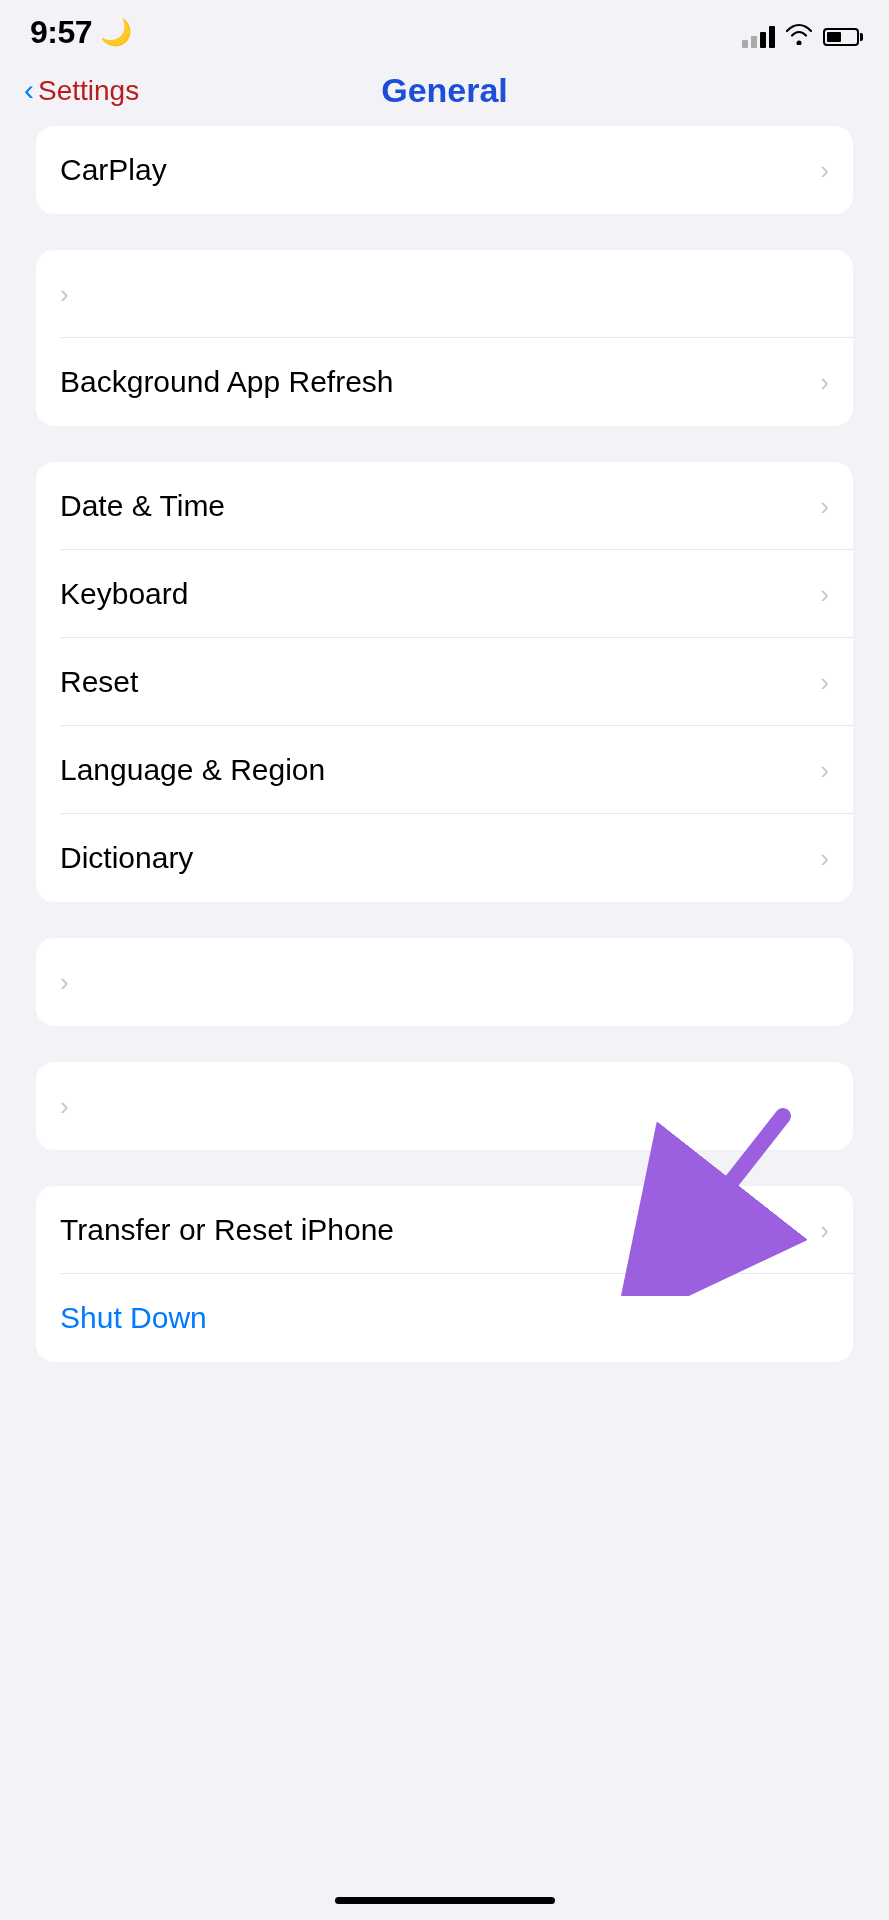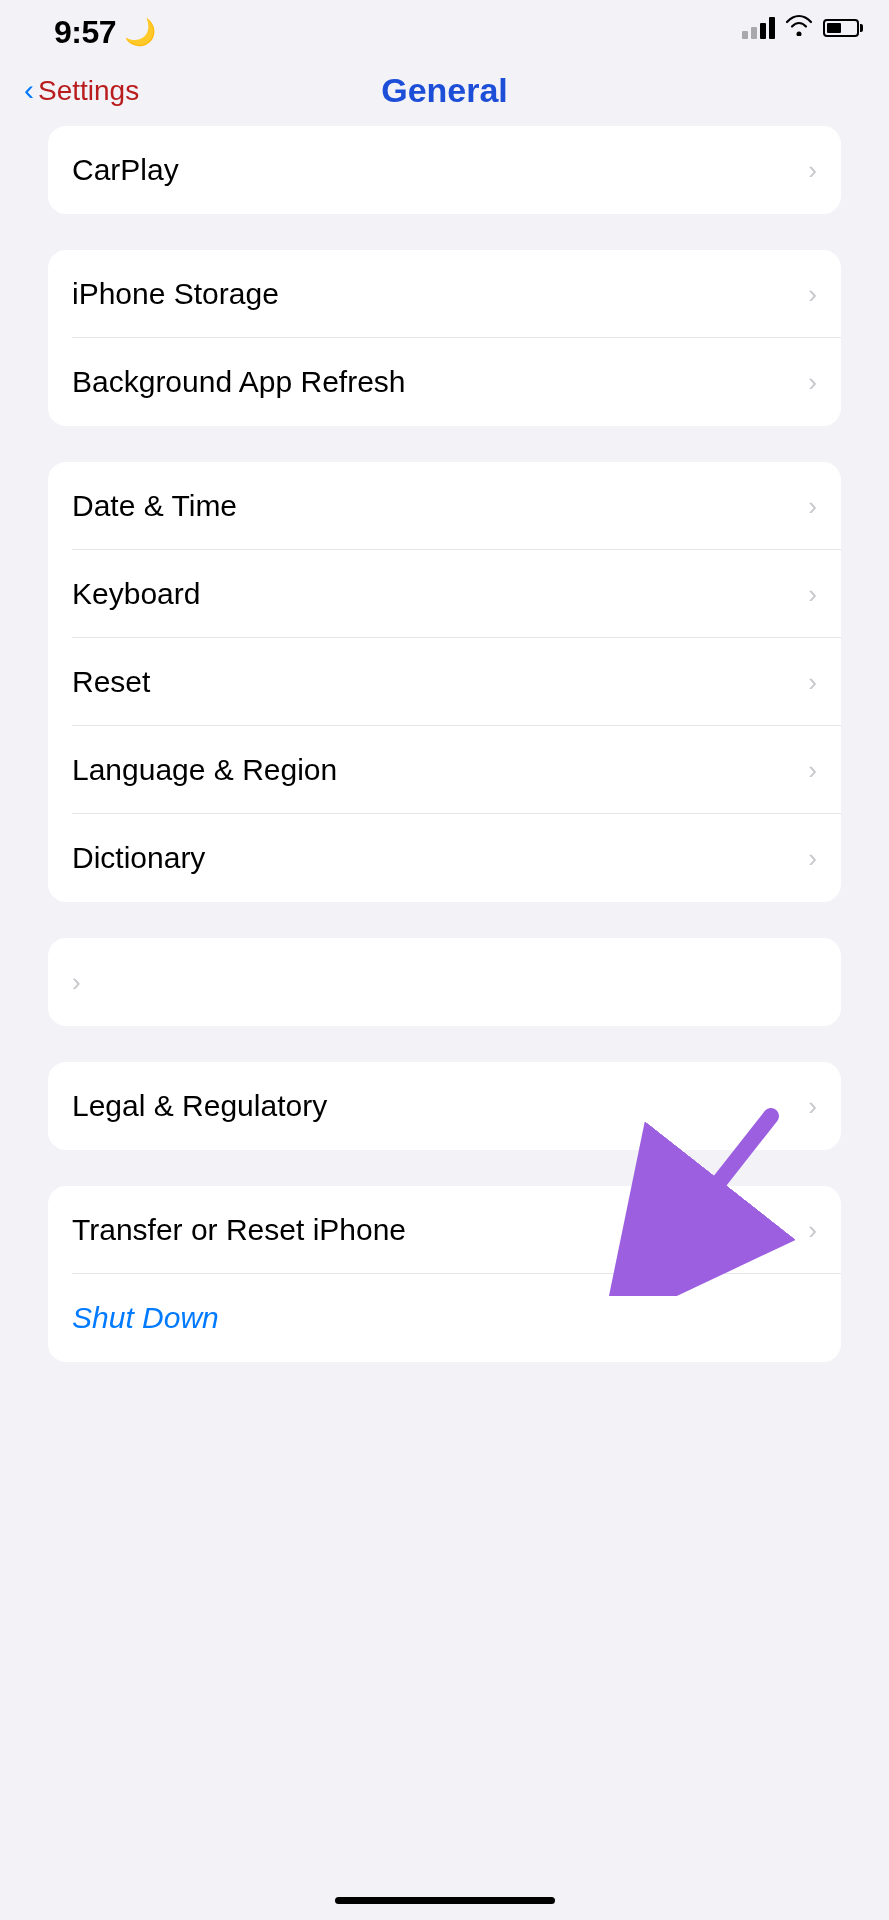--- a/index.html
+++ b/index.html
@@ -11,24 +11,23 @@
       background-color: #f2f2f7;
       font-family: -apple-system, 'SF Pro Text', 'Helvetica Neue', Arial, sans-serif;
       position: relative;
       overflow-x: hidden;
     }
 
     
     .status-bar {
       display: flex;
       justify-content: space-between;
-      align-items: flex-start;
+      align-items: flex-end;
       padding: 14px 30px 10px;
       background: #f2f2f7;
-      margin-left: 24px;
     }
     .status-time {
       font-size: 32px;
       font-weight: 600;
       color: #000;
       letter-spacing: -0.5px;
     }
     .status-icons {
       display: flex;
       align-items: center;
@@ -104,21 +103,21 @@
       color: #b91c1c;
     }
     .nav-title {
       font-size: 34px;
       font-weight: 700;
       color: #1d4ed8;
     }
 
     
     .content {
-      padding: 0 48px;
+      padding: 0 36px;
     }
 
     
     .section-group {
       background: #fff;
       border-radius: 18px;
       margin-bottom: 36px;
       overflow: hidden;
     }
 
@@ -162,21 +161,20 @@
       overflow: hidden;
     }
 
     .shutdown-item {
       display: flex;
       align-items: center;
       padding: 0 24px;
       height: 88px;
       cursor: pointer;
       position: relative;
-      font-style: italic;
     }
 
     .shutdown-item:not(:last-child)::after {
       content: '';
       position: absolute;
       bottom: 0;
       left: 24px;
       right: 0;
       height: 1px;
       background: #e5e5ea;
@@ -249,21 +247,20 @@
 
   <div class="section-group">
     <div class="section-item">
       <span class="section-item-label">CarPlay</span>
       <span class="chevron-right">›</span>
     </div>
   </div>
 
   <div class="section-group">
     <div class="section-item">
-      <span class="section-item-label">iPhone Storage</span>
       <span class="chevron-right">›</span>
     </div>
     <div class="section-item">
       <span class="section-item-label">Background App Refresh</span>
       <span class="chevron-right">›</span>
     </div>
   </div>
 
   <div class="section-group">
     <div class="section-item">
@@ -289,21 +286,20 @@
   </div>
 
   <div class="section-group">
     <div class="section-item">
       <span class="chevron-right">›</span>
     </div>
   </div>
 
   <div class="section-group">
     <div class="section-item">
-      <span class="section-item-label">Legal &amp; Regulatory</span>
       <span class="chevron-right">›</span>
     </div>
   </div>
 
   <div style="position:relative;text-align:right;">
 
     <svg class="purple-arrow" style="position:absolute; top:-90px; right:-10px; z-index:10; pointer-events:none;" width="300" height="200" viewBox="0 0 300 200">
       <defs>
         <marker id="arrowhead" markerWidth="12" markerHeight="12" refX="6" refY="6" orient="auto">
           <polygon points="0 0, 12 6, 0 12" fill="#9b5fe0"></polygon>

